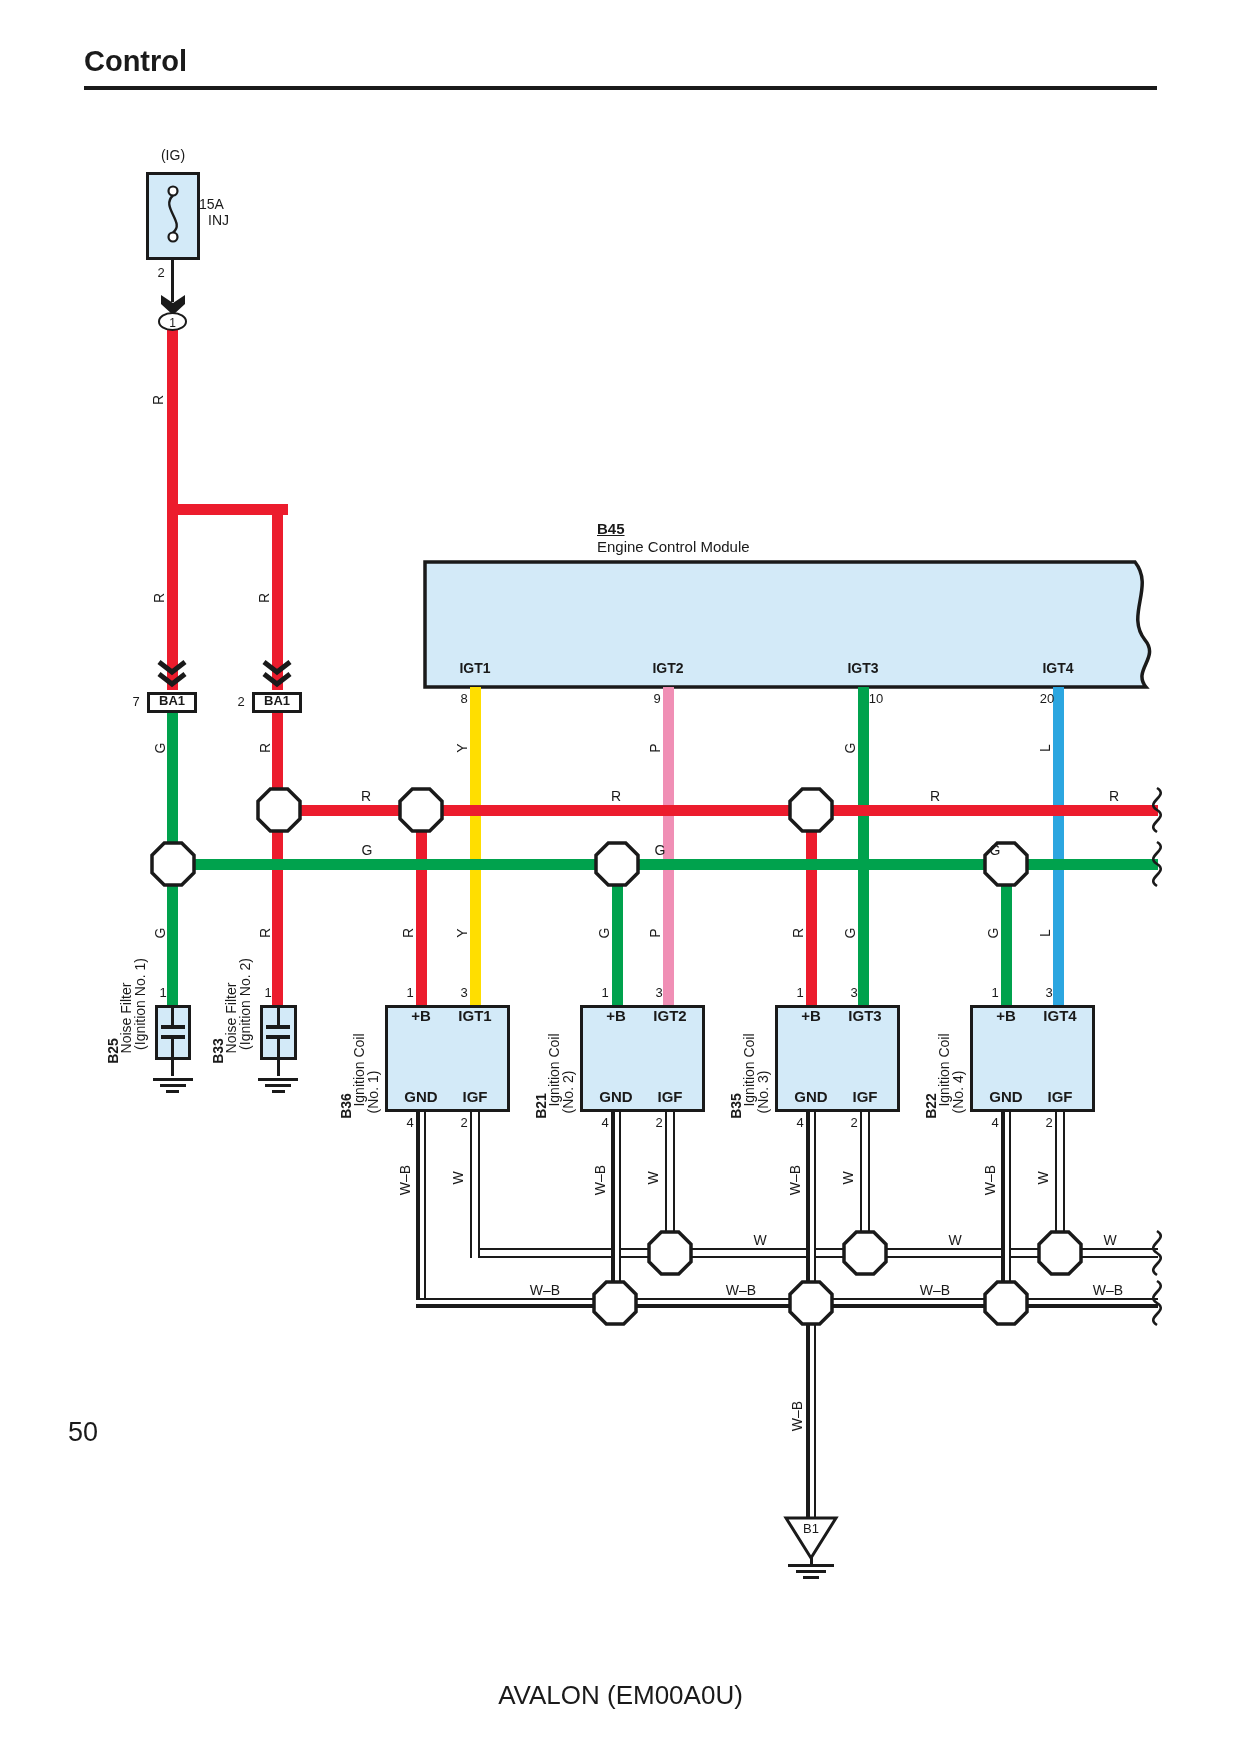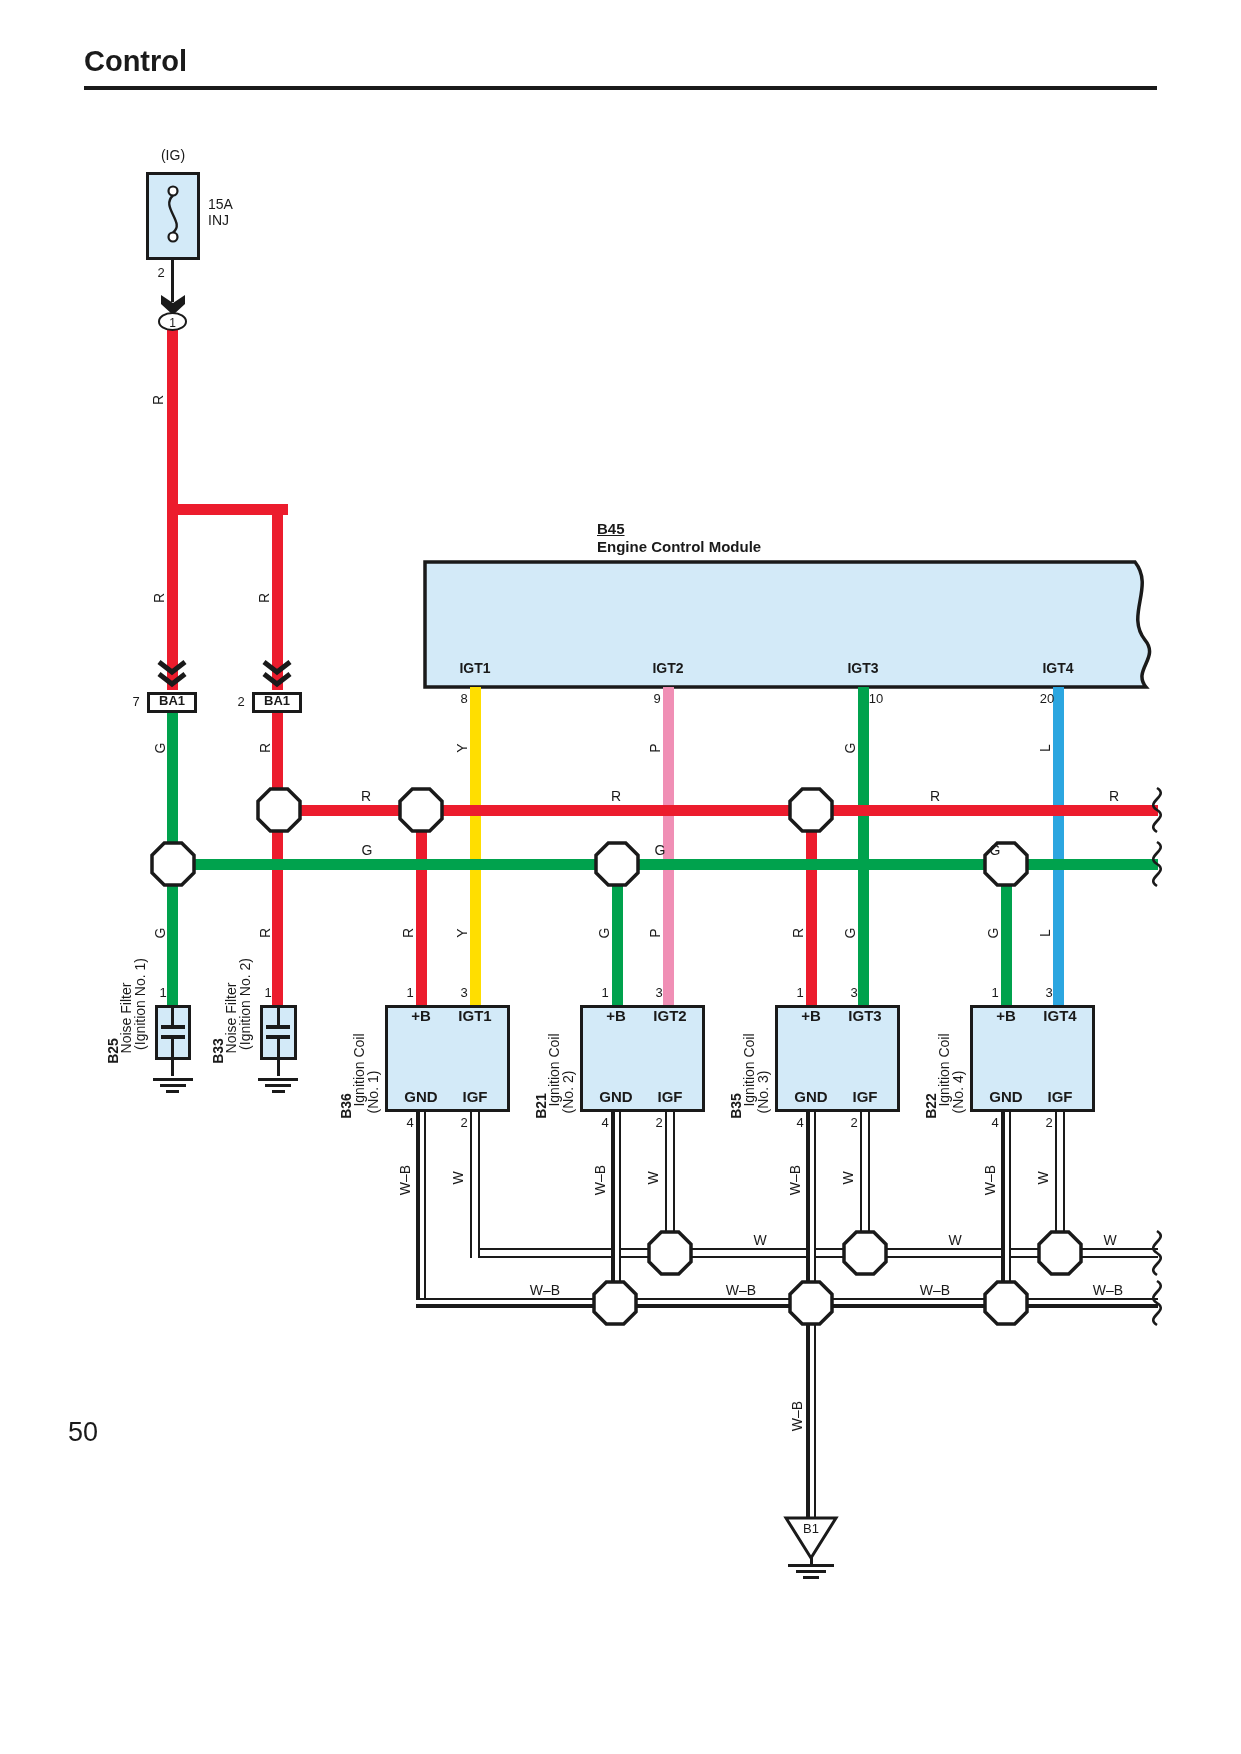--- a/index.html
+++ b/index.html
@@ -15,20 +15,21 @@
   #pagenum{position:absolute;left:68px;top:1418px;font-size:27px;}
   #footer{position:absolute;left:0;right:0;top:1680px;text-align:center;font-size:26px;}
 </style>
 </head>
 <body>
 
 <div id="canvas">
   <div id="title" class="lbl">Control</div>
   <div id="rule"></div>
   <div id="pagenum" class="lbl">50</div>
+  <div id="footer">AVALON (EM00A0U)</div>
 <div class="box" style="left: 146px; top: 172px; width: 54px; height: 88px; background: rgb(211, 234, 248);"></div>
     <svg width="760" height="145" style="position:absolute;left:420px;top:555px;overflow:visible">
       <path d="M5,7 L715,7 C735,32 705,60 725,85 C740,103 712,115 726,132 L5,132 Z" fill="#D3EAF8" stroke="#1A1A1A" stroke-width="3.5"></path>
     </svg>
     <div class="box" style="left: 147px; top: 692px; width: 50px; height: 21px; background: rgb(255, 255, 255);"></div>
     <div class="box" style="left: 252px; top: 692px; width: 50px; height: 21px; background: rgb(255, 255, 255);"></div>
     <div class="box" style="left: 155px; top: 1005px; width: 36px; height: 55px; background: rgb(211, 234, 248);"></div>
     <div class="box" style="left: 260px; top: 1005px; width: 37px; height: 55px; background: rgb(211, 234, 248);"></div>
     <div class="box" style="left: 385px; top: 1005px; width: 125px; height: 107px; background: rgb(211, 234, 248);"></div>
     <div class="box" style="left: 580px; top: 1005px; width: 125px; height: 107px; background: rgb(211, 234, 248);"></div>
@@ -144,25 +145,25 @@
     </svg>
     <div class="wire" style="left: 158px; top: 312px; width: 29px; height: 19px; background: rgb(255, 255, 255); border: 2.5px solid rgb(26, 26, 26); border-radius: 50%; text-align: center; font-size: 12px; line-height: 19px; box-sizing: border-box;">1</div>
     <svg width="56" height="46" style="position:absolute;left:783px;top:1515px;overflow:visible">
       <polygon points="3,3 53,3 28,43" fill="#fff" stroke="#1A1A1A" stroke-width="3"></polygon>
     </svg>
     <div class="wire" style="left: 809.5px; top: 1555px; width: 3px; height: 9px; background: rgb(26, 26, 26);"></div>
     <div class="wire" style="left: 788px; top: 1564px; width: 46px; height: 3px; background: rgb(26, 26, 26);"></div>
     <div class="wire" style="left: 796px; top: 1570px; width: 30px; height: 3px; background: rgb(26, 26, 26);"></div>
     <div class="wire" style="left: 803px; top: 1576px; width: 16px; height: 3px; background: rgb(26, 26, 26);"></div>
     <div class="lbl" style="left: 173px; top: 148px; font-size: 14px; transform: translateX(-50%);">(IG)</div>
-    <div class="lbl" style="left: 208px; top: 197px; font-size: 14px;">15A</div>
+    <div class="lbl" style="left: 199px; top: 197px; font-size: 14px;">15A</div>
     <div class="lbl" style="left: 208px; top: 213px; font-size: 14px;">INJ</div>
     <div class="lbl" style="left: 161px; top: 266px; font-size: 13px; transform: translateX(-50%);">2</div>
     <div class="lbl" style="left: 597px; top: 521px; font-size: 15px; font-weight: 700; text-decoration: underline;">B45</div>
-    <div class="lbl" style="left: 597px; top: 539px; font-size: 15px; font-weight: bold;">Engine Control Module</div>
+    <div class="lbl" style="left: 597px; top: 539px; font-size: 15px;">Engine Control Module</div>
     <div class="lbl" style="left: 475px; top: 661px; font-size: 14px; font-weight: 700; transform: translateX(-50%);">IGT1</div>
     <div class="lbl" style="left: 464px; top: 692px; font-size: 13px; transform: translateX(-50%);">8</div>
     <div class="lbl" style="left: 668px; top: 661px; font-size: 14px; font-weight: 700; transform: translateX(-50%);">IGT2</div>
     <div class="lbl" style="left: 657px; top: 692px; font-size: 13px; transform: translateX(-50%);">9</div>
     <div class="lbl" style="left: 863px; top: 661px; font-size: 14px; font-weight: 700; transform: translateX(-50%);">IGT3</div>
     <div class="lbl" style="left: 876px; top: 692px; font-size: 13px; transform: translateX(-50%);">10</div>
     <div class="lbl" style="left: 1058px; top: 661px; font-size: 14px; font-weight: 700; transform: translateX(-50%);">IGT4</div>
     <div class="lbl" style="left: 1047px; top: 692px; font-size: 13px; transform: translateX(-50%);">20</div>
     <div class="lbl" style="left: 136px; top: 695px; font-size: 13px; transform: translateX(-50%);">7</div>
     <div class="lbl" style="left: 241px; top: 695px; font-size: 13px; transform: translateX(-50%);">2</div>

